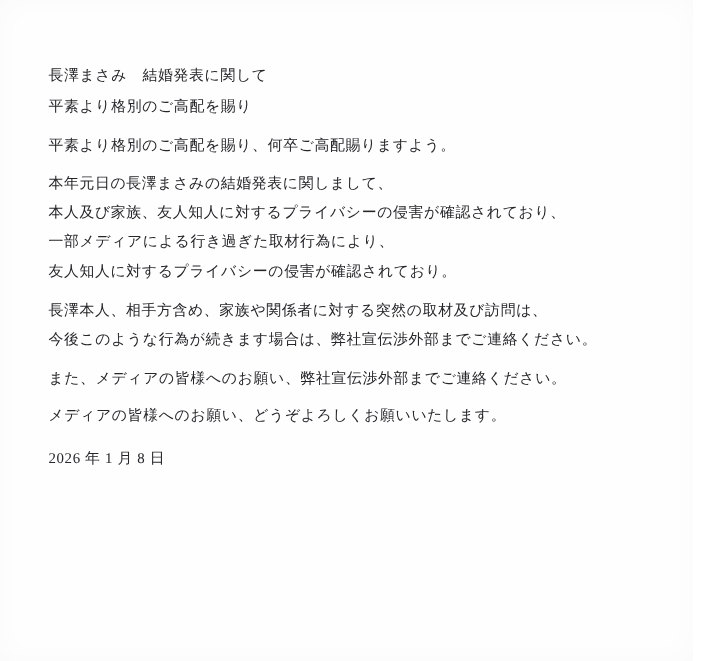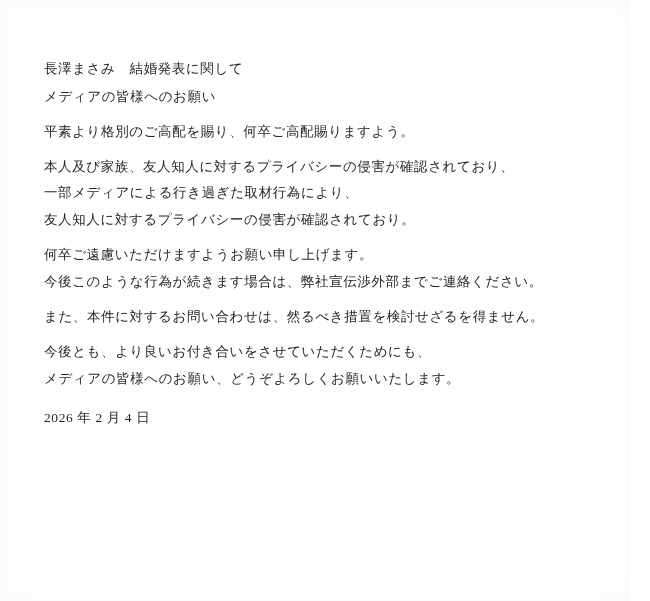--- a/index.html
+++ b/index.html
@@ -63,45 +63,45 @@
   }
 </style>
 </head>
 <body>
 
 <div class="page">
   <div class="doc-body">
 
     <div class="para">
       <span class="line">長澤まさみ　結婚発表に関して</span>
-      <span class="line">メディアの皆様へのお願い</span>
+      <span class="line">平素より格別のご高配を賜り</span>
     </div>
 
     <div class="para">
       <span class="line">平素より格別のご高配を賜り、何卒ご高配賜りますよう。</span>
     </div>
 
     <div class="para tight">
+      <span class="line">本年元日の長澤まさみの結婚発表に関しまして、</span>
       <span class="line">本人及び家族、友人知人に対するプライバシーの侵害が確認されており、</span>
       <span class="line">一部メディアによる行き過ぎた取材行為により、</span>
       <span class="line">友人知人に対するプライバシーの侵害が確認されており。</span>
     </div>
 
     <div class="para tight">
-      <span class="line">何卒ご遠慮いただけますようお願い申し上げます。</span>
+      <span class="line">長澤本人、相手方含め、家族や関係者に対する突然の取材及び訪問は、</span>
       <span class="line">今後このような行為が続きます場合は、弊社宣伝渉外部までご連絡ください。</span>
     </div>
 
     <div class="para">
-      <span class="line">また、本件に対するお問い合わせは、然るべき措置を検討せざるを得ません。</span>
+      <span class="line">また、メディアの皆様へのお願い、弊社宣伝渉外部までご連絡ください。</span>
     </div>
 
     <div class="para">
-      <span class="line">今後とも、より良いお付き合いをさせていただくためにも、</span>
       <span class="line">メディアの皆様へのお願い、どうぞよろしくお願いいたします。</span>
     </div>
 
     <div class="para sig">
-      <span class="line">2026 年 2 月 4 日</span>
+      <span class="line">2026 年 1 月 8 日</span>
     </div>
 
   </div>
 </div>
 
 </body></html>

